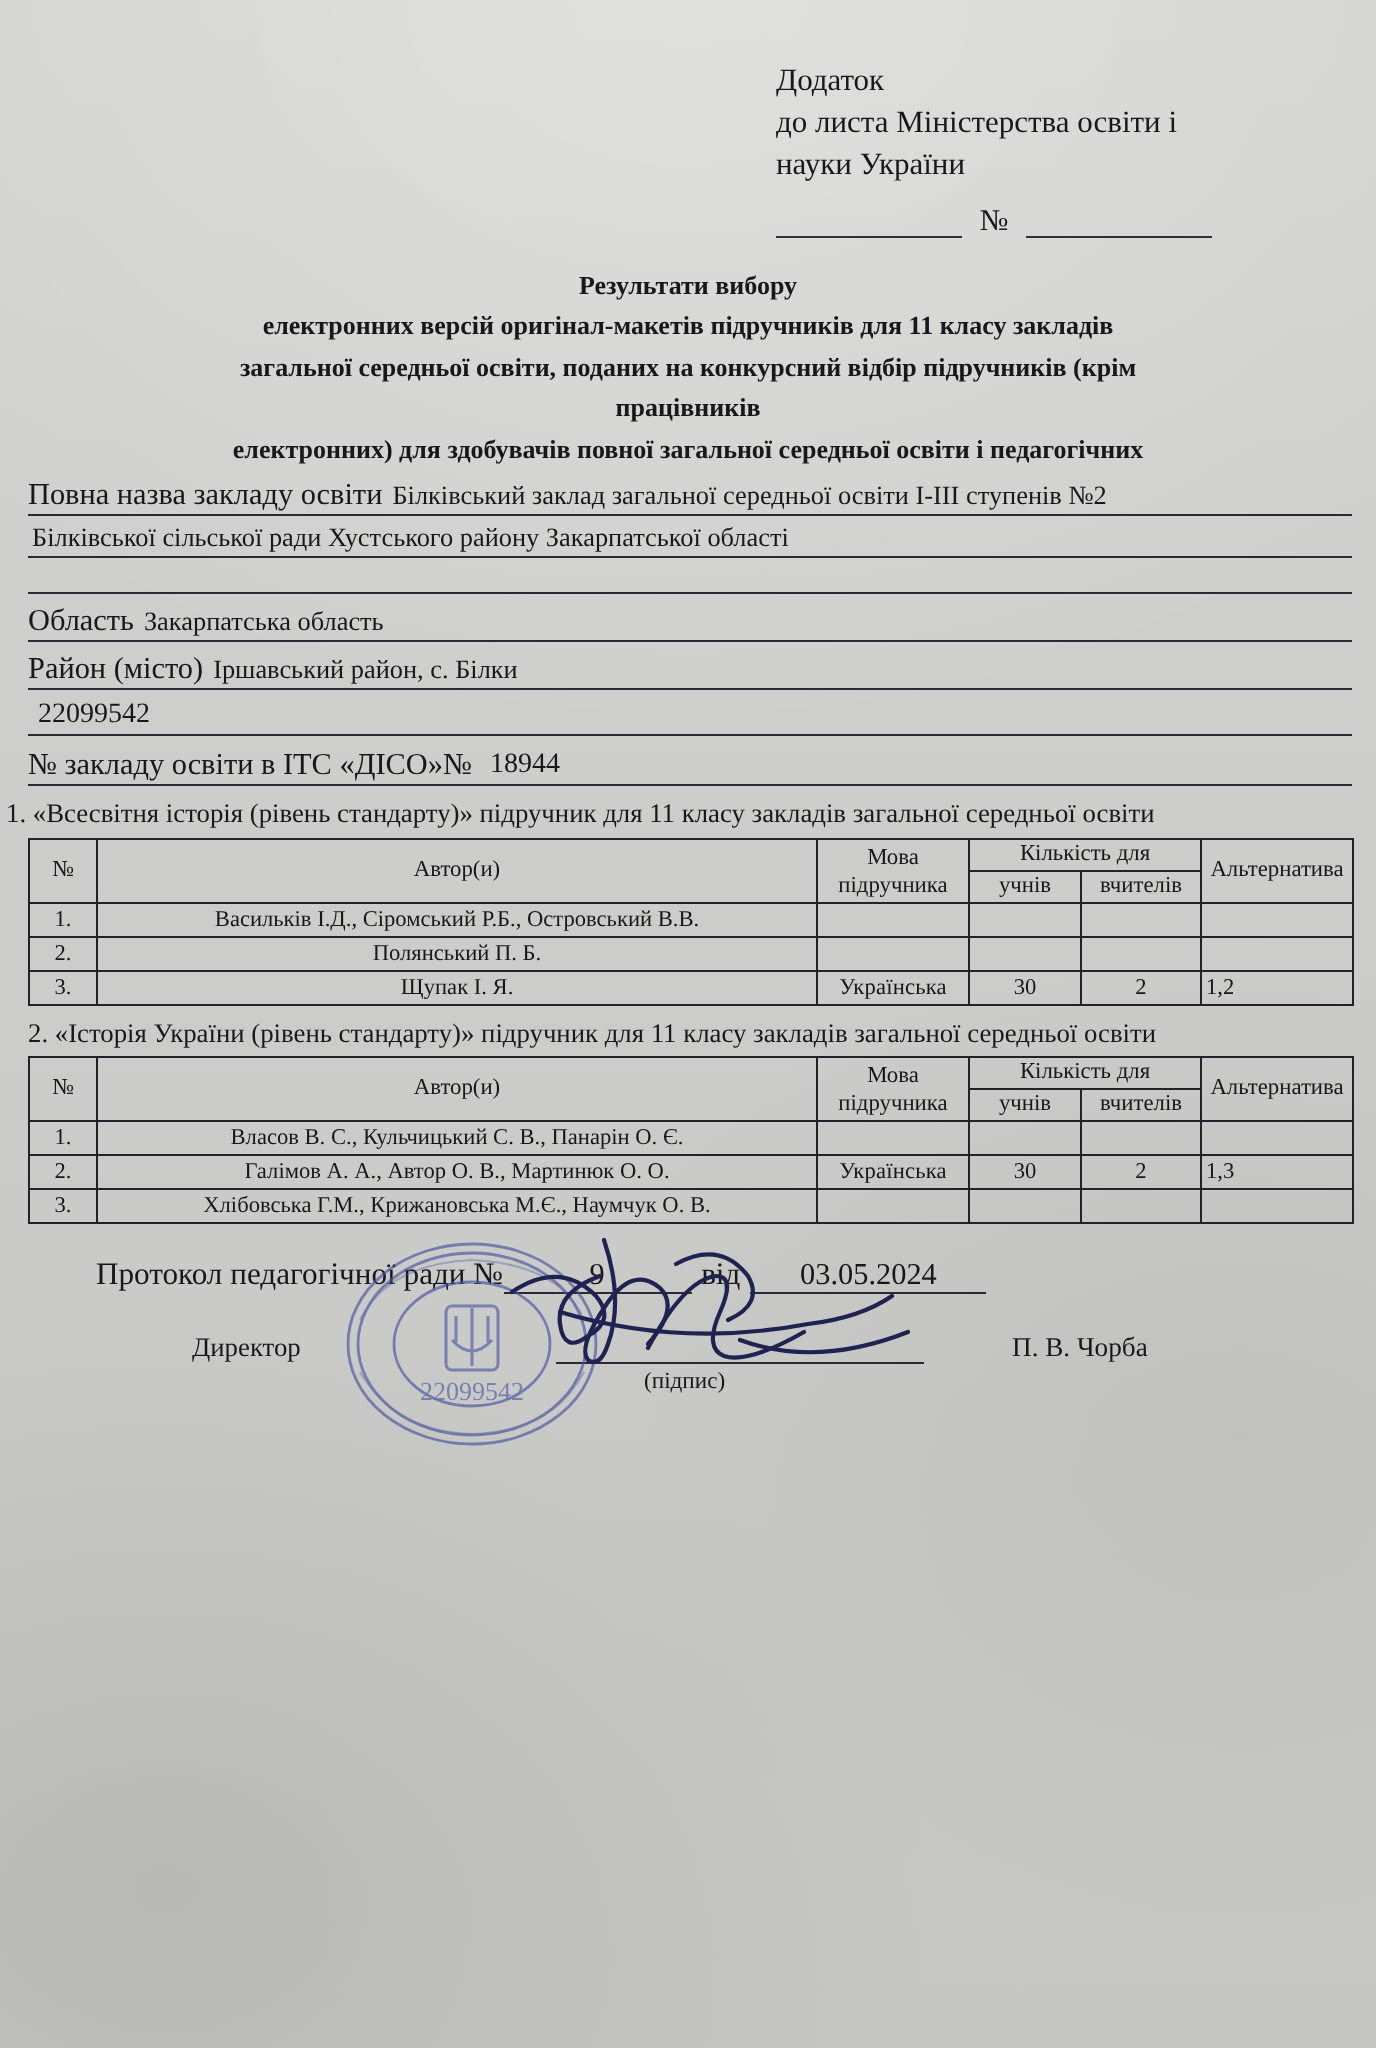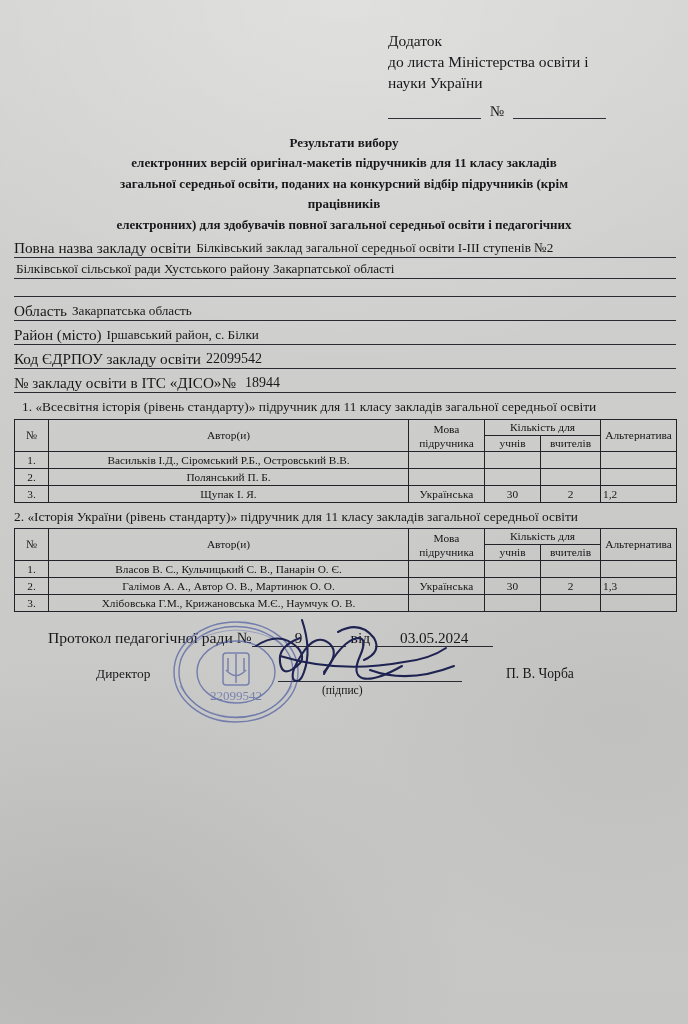--- a/index.html
+++ b/index.html
@@ -127,31 +127,30 @@
     <span class="lbl">Область</span>
     <span class="val">Закарпатська область</span>
     <span class="fill"></span>
   </div>
   <div class="field u" style="left:14px; top:326px; width:662px;">
     <span class="lbl">Район (місто)</span>
     <span class="val">Іршавський район, с. Білки</span>
     <span class="fill"></span>
   </div>
   <div class="field u" style="left:14px; top:350px; width:662px;">
-    <span class="lbl">Код ЄДРПОУ закладу освіти</span>
     <span class="val" style="font-size:14px;">22099542</span>
     <span class="fill"></span>
   </div>
   <div class="field u" style="left:14px; top:374px; width:662px;">
     <span class="lbl">№ закладу освіти в ІТС «ДІСО»№</span>
     <span class="val" style="font-size:14px; padding-left:9px;">18944</span>
     <span class="fill"></span>
   </div>
 
-  <div class="sec" style="left:22px; top:399px;">1.  «Всесвітня історія (рівень стандарту)» підручник для 11 класу закладів загальної середньої освіти</div>
+  <div class="sec" style="left:3px; top:399px;">1.  «Всесвітня історія (рівень стандарту)» підручник для 11 класу закладів загальної середньої освіти</div>
 
   <table class="t" style="left:14px; top:419px; width:662px;">
     <colgroup>
       <col style="width:34px">
         <col style="width:360px">
         <col style="width:76px">
       <col style="width:56px">
         <col style="width:60px">
         <col style="width:76px">
     </colgroup>

